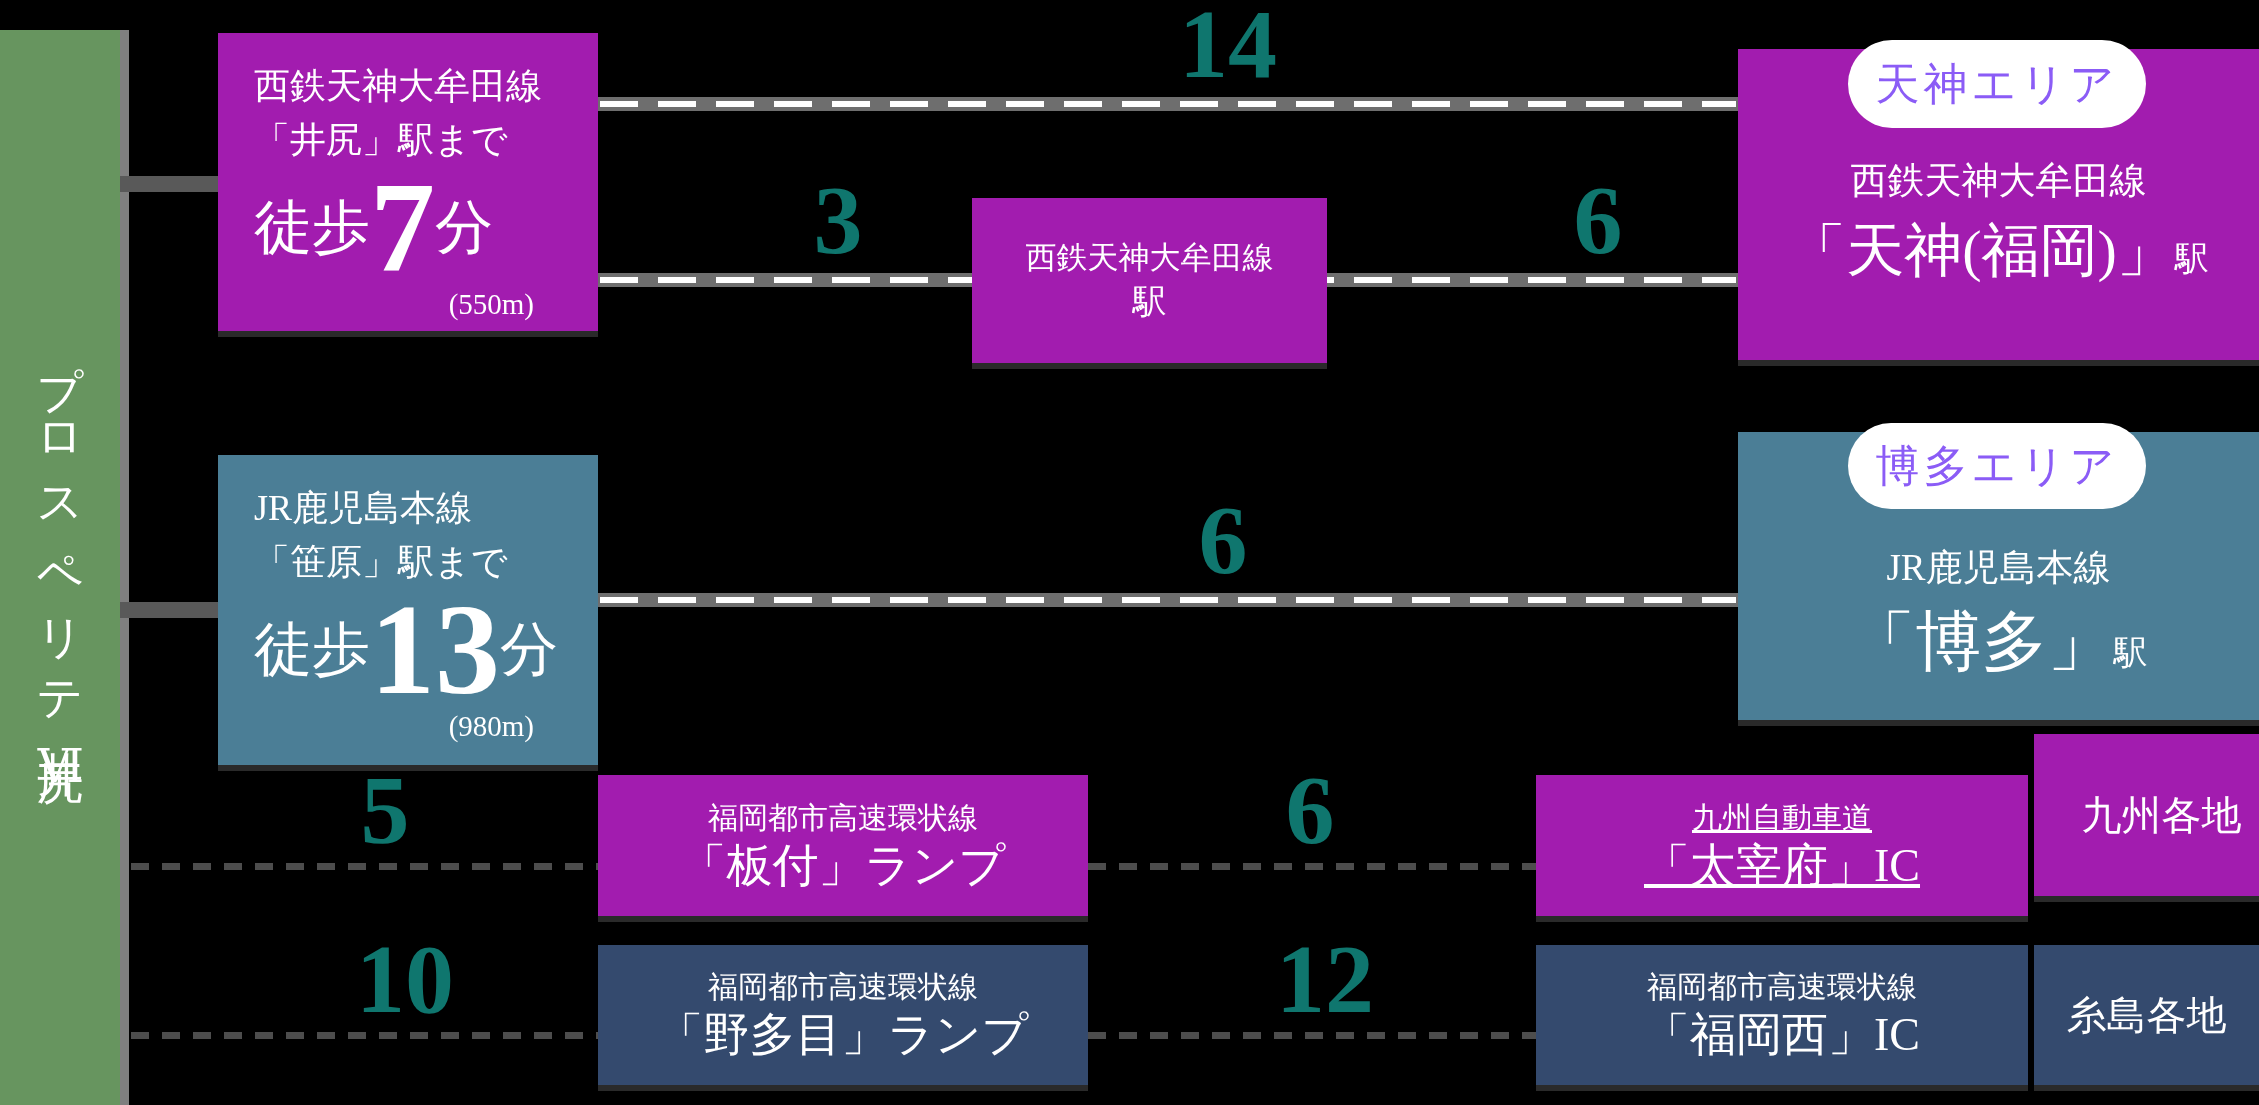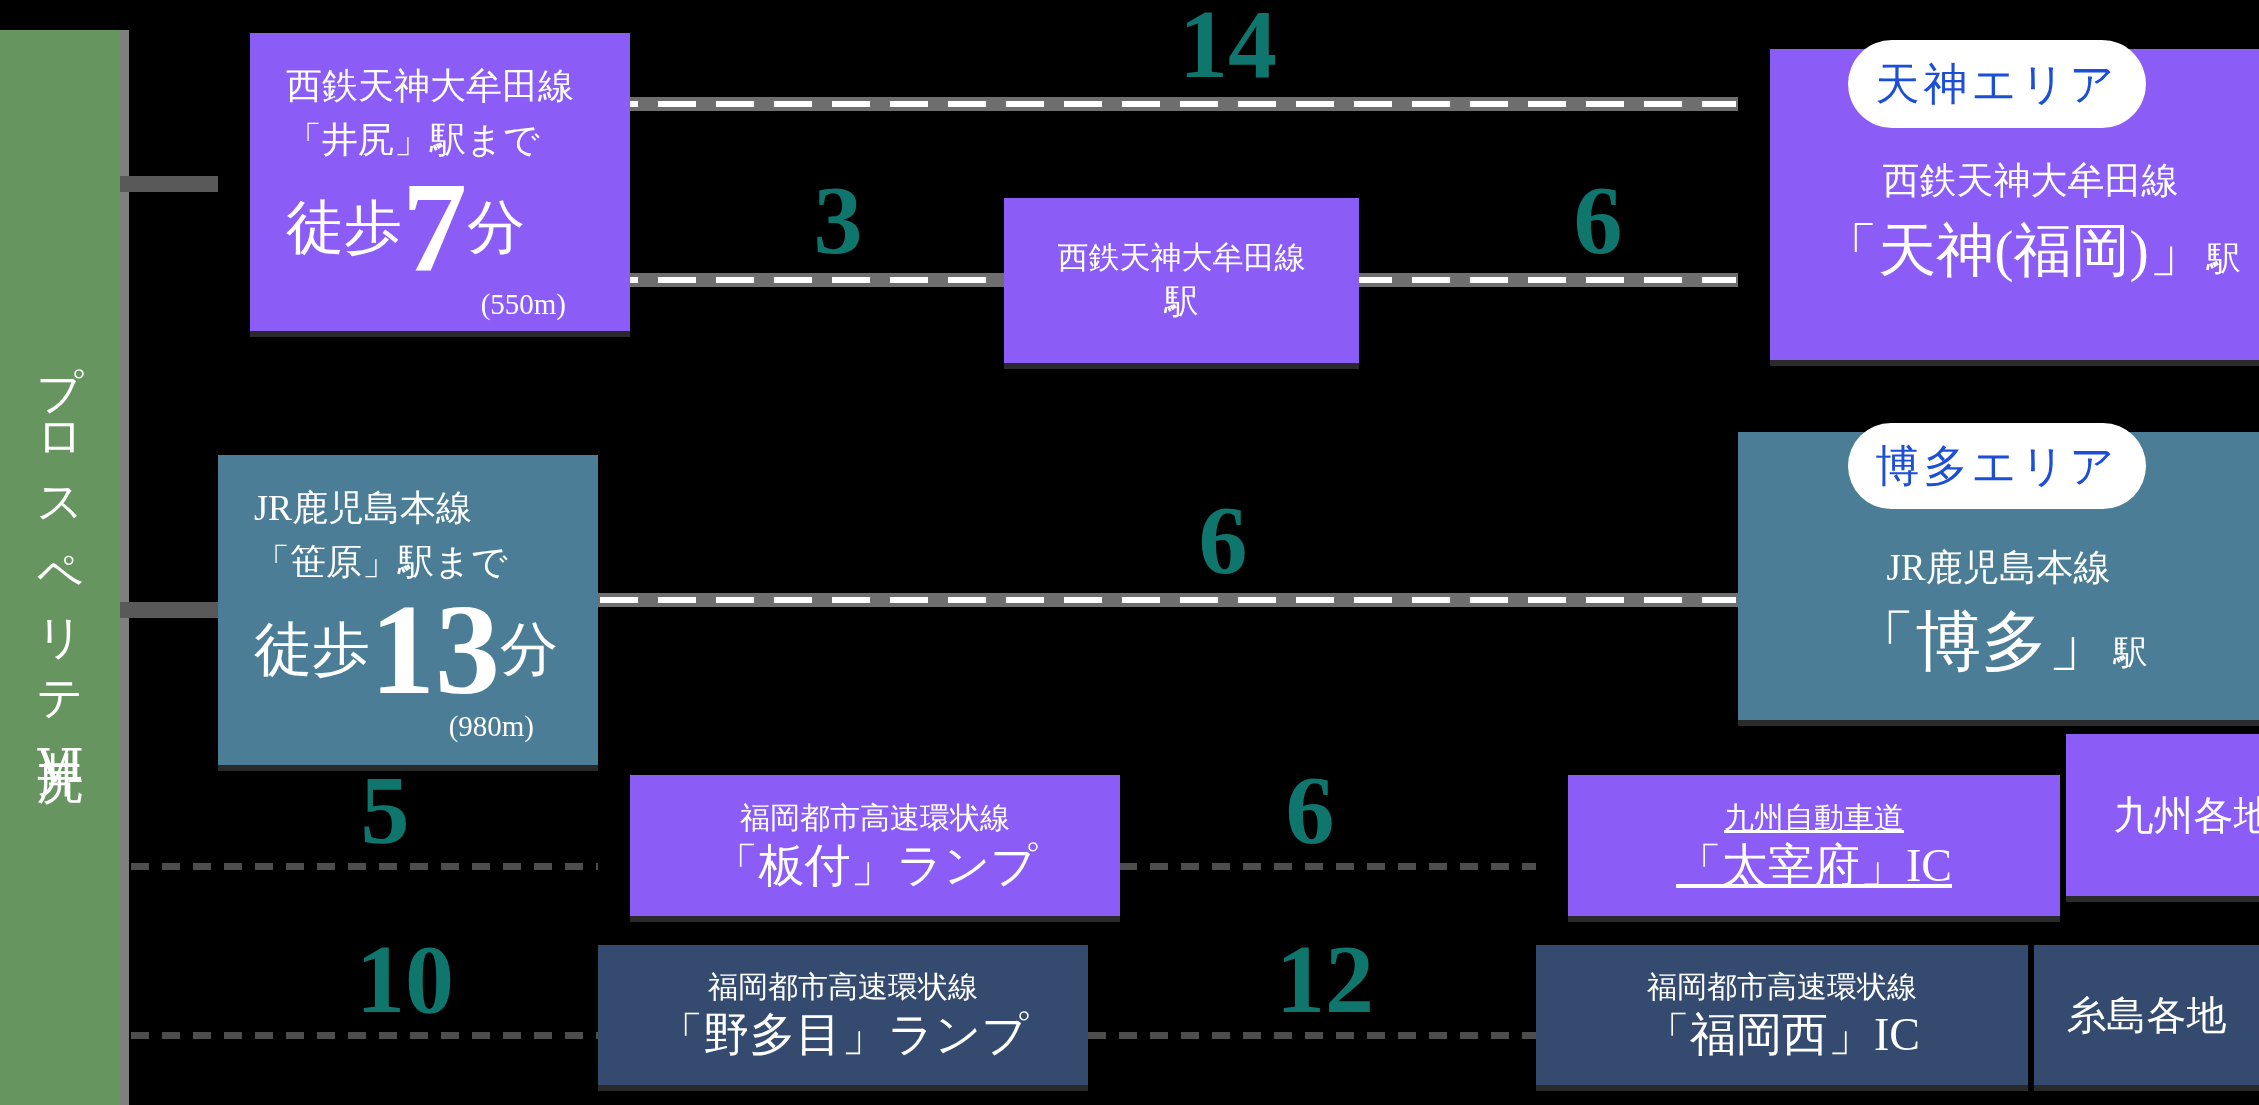--- a/index.html
+++ b/index.html
@@ -15,21 +15,21 @@
   .dots{position:absolute;height:7px;
     background:repeating-linear-gradient(90deg,#4d4d4d 0 18px,transparent 18px 31px);}
 
   
   .sidebar{position:absolute;left:0;top:30px;width:120px;height:1075px;background:#67955f;
     display:flex;align-items:center;justify-content:center;}
   .sidebar .vtext{writing-mode:vertical-rl;color:#fff;font-size:46px;letter-spacing:12px;line-height:1;}
 
   
   .box{position:absolute;color:#fff;box-shadow:0 6px 0 rgba(120,120,120,.35);}
-  .green{background:#8b5cf6;margin-left:32px;}
+  .green{background:#a21caf;}
   .teal{background:#4b7e96;}
   .navy{background:#344a6e;}
 
   .walkbox{padding:26px 0 0 36px;box-sizing:border-box;}
   .wline{font-size:36px;line-height:1.5;}
   .walkrow{display:flex;align-items:center;margin-top:2px;}
   .wlabel,.wunit{font-size:58px;}
   .wmin{font-size:130px;line-height:.9;font-weight:bold;}
   .wdist{font-size:29px;text-align:right;padding-right:64px;margin-top:2px;}
 
@@ -38,21 +38,21 @@
   .srow{display:flex;align-items:baseline;}
   .sname{font-size:62px;line-height:1.15;}
   .ssuffix{font-size:34px;}
 
   .areabox{box-sizing:border-box;display:flex;flex-direction:column;align-items:center;}
   .aline{font-size:37px;line-height:1.3;margin-bottom:14px;}
   .aname{font-size:58px;line-height:1.1;}
   .aname.big{font-size:66px;}
 
   .pill{position:absolute;background:#fff;border-radius:46px;display:flex;align-items:center;
-    justify-content:center;font-size:44px;color:#1d4ed8;letter-spacing:4px;z-index:6;}
+    justify-content:center;font-size:44px;color:#8b5cf6;letter-spacing:4px;z-index:6;}
 
   .roadbox{display:flex;flex-direction:column;align-items:center;justify-content:center;gap:10px;box-sizing:border-box;}
   .rline{font-size:30px;line-height:1;}
   .rname{font-size:46px;line-height:1;}
   .destbox{display:flex;align-items:center;justify-content:center;font-size:40px;}
 
   
   .duration{position:absolute;display:flex;align-items:baseline;gap:8px;transform:translateX(-50%);z-index:5;}
   .duration .mode,.duration .unit{color:#000;font-size:46px;}
   .duration .min{color:#0f766e;font-size:98px;font-weight:bold;line-height:.85;font-family:Liberation Serif, serif;}

